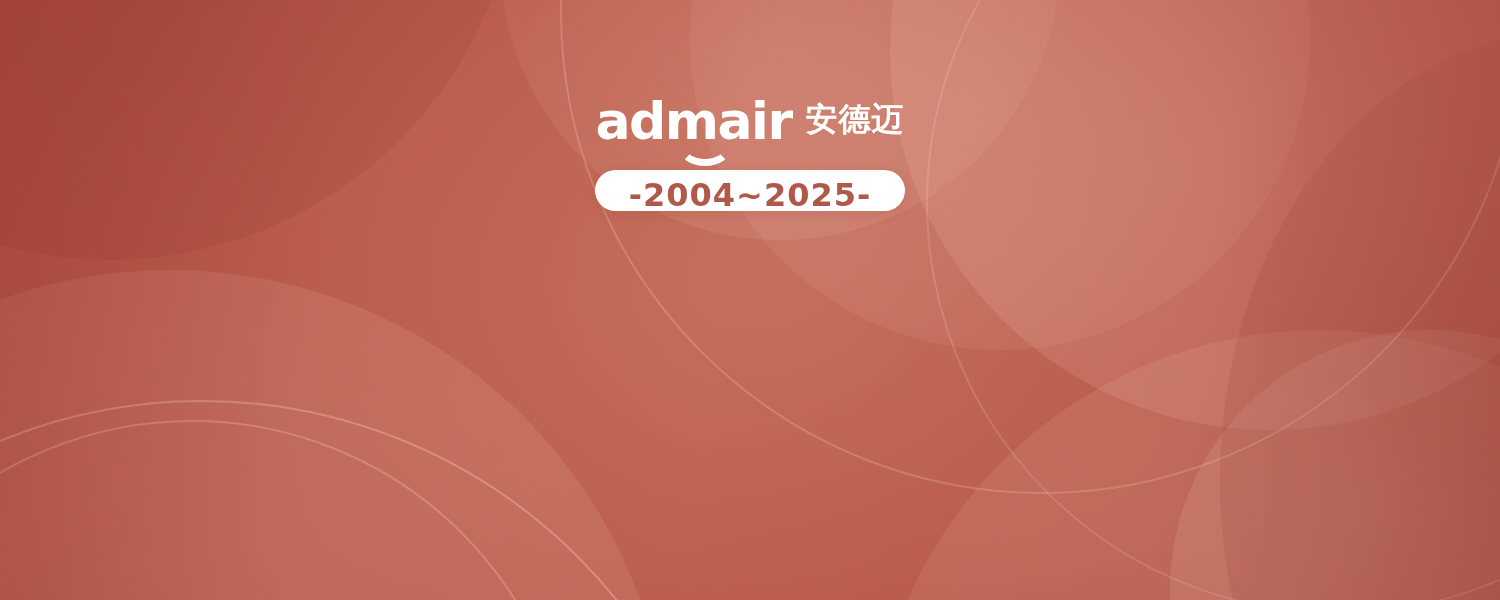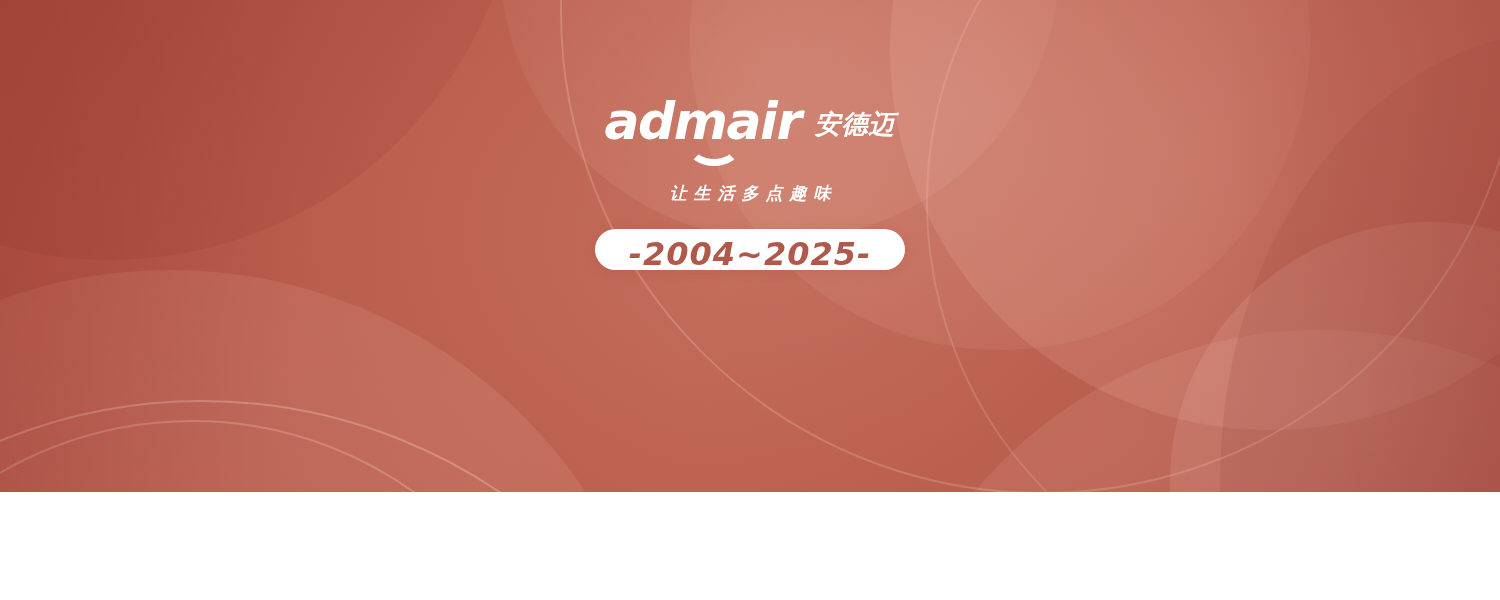--- a/index.html
+++ b/index.html
@@ -7,24 +7,23 @@
     padding: 0;
     background: #ffffff;
   }
   body {
     font-family: "Liberation Sans", "DejaVu Sans", sans-serif;
   }
 
   .banner {
     position: relative;
     width: 1500px;
-    height: 492px;
+    height: 600px;
     overflow: hidden;
     background: #404040;
-    font-style: italic;
   }
 
   
   .bg-layer {
     position: absolute;
     inset: 0;
     overflow: hidden;
   }
   .bg-base {
     position: absolute;
@@ -154,21 +153,21 @@
     width: 54px;
     height: 20px;
     border-bottom: 7px solid #ffffff;
     border-left: 7px solid transparent;
     border-right: 7px solid transparent;
     border-radius: 0 0 50% 50% / 0 0 100% 100%;
     box-sizing: border-box;
   }
   .cn-name {
     color: #ffffff;
-    font-size: 26px;
+    font-size: 32px;
     font-weight: 700;
     letter-spacing: 1px;
     padding-bottom: 4px;
     font-family: "DejaVu Sans", "Liberation Sans", sans-serif;
   }
 
   .tagline {
     margin-top: 36px;
     color: #ffffff;
     font-size: 17px;
@@ -231,19 +230,18 @@
   <div class="content">
 
     <div class="logo-row">
       <div class="wordmark">
         <span>admair</span>
         <span class="smile"></span>
       </div>
       <div class="cn-name">安德迈</div>
     </div>
 
-    <div class="tagline">让生活多点趣味</div>
 
 
     <div class="year-pill">-2004~2025-</div>
 
   </div>
 </div>
 
 </body></html>

